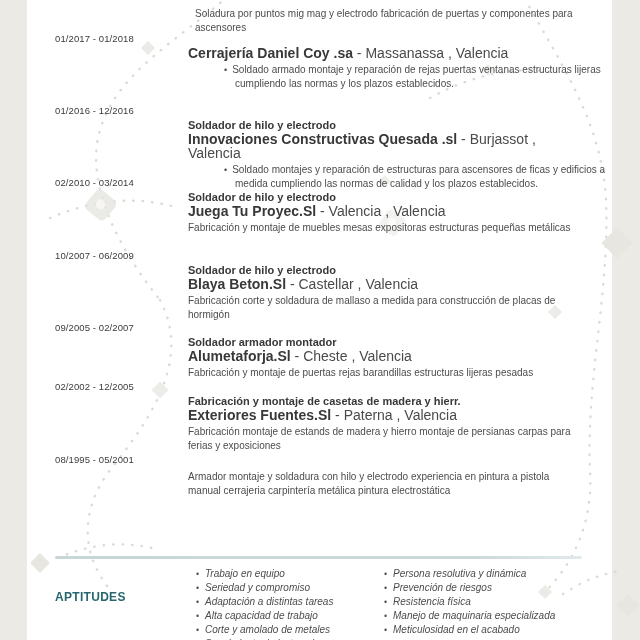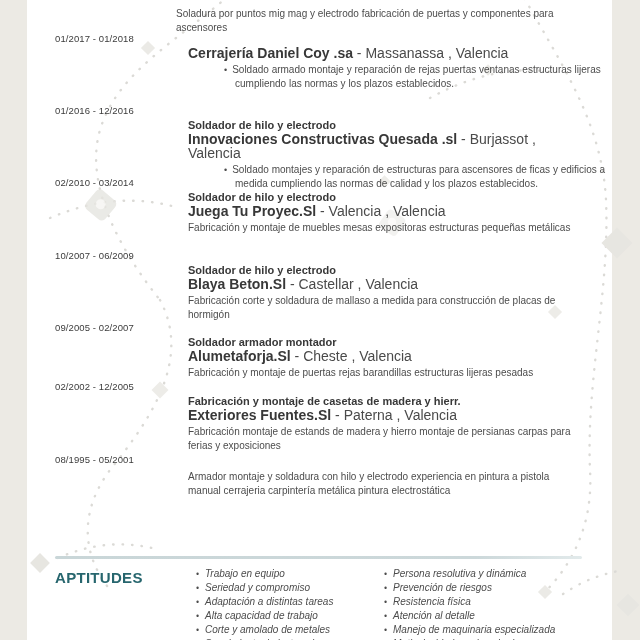--- a/index.html
+++ b/index.html
@@ -7,21 +7,21 @@
     width:640px;height:640px;overflow:hidden;position:relative;
     background:#eceae4;
     font-family:"Liberation Sans","DejaVu Sans",sans-serif;
     -webkit-font-smoothing:antialiased;
   }
   .page-bg{position:absolute;left:27px;top:0;width:585px;height:640px;background:#ffffff;z-index:0;}
   svg.decor{position:absolute;left:0;top:0;z-index:1;pointer-events:none;}
   .content{position:absolute;left:27px;top:0;width:585px;height:640px;z-index:2;}
 
   .fragment{
-    position:absolute;left:149px;top:7px;width:398px;
+    position:absolute;left:168px;top:7px;width:398px;
     font-size:10px;line-height:14px;color:#4c4c4c;
   }
   .entry{position:absolute;left:0;width:585px;}
   .entry .date{
     position:absolute;left:28px;top:0;width:120px;
     font-size:9.5px;color:#3b3b3b;letter-spacing:.1px;white-space:nowrap;
   }
   .entry .body{position:absolute;left:161px;top:13px;width:400px;}
   .entry .title{font-size:11px;line-height:14px;font-weight:bold;color:#383838;}
   .entry .company-line{font-size:14px;line-height:14px;color:#4a4a4a;}
@@ -31,22 +31,22 @@
     margin-top:3px;font-size:10px;line-height:14px;color:#4c4c4c;width:396px;
   }
   .desc.bulleted{padding-left:11px;text-indent:-11px;margin-left:36px;}
   .desc .bullet{margin-right:5px;font-size:9px;color:#4c4c4c;}
 
   .divider{
     position:absolute;left:28px;top:556px;width:527px;height:3px;border-radius:2px;
     background:linear-gradient(90deg,#c9d6d8 0%,#ccd8da 80%,#e2eaeb 100%);
   }
   .apt-label{
-    position:absolute;left:28px;top:569px;
-    font-size:15px;font-weight:bold;letter-spacing:.3px;color:#27666e;
+    position:absolute;left:28px;top:590px;
+    font-size:12px;font-weight:bold;letter-spacing:.3px;color:#27666e;
   }
   .apt-col{position:absolute;top:567px;width:190px;}
   .apt-col.left{left:169px;}
   .apt-col.right{left:357px;width:230px;}
   .apt-item{font-size:10px;line-height:13.1px;color:#4c4c4c;white-space:nowrap;font-style:italic;}
   .apt-bullet{margin-right:6px;font-size:8.5px;color:#4c4c4c;}
 </style>
 </head>
 <body>
 
@@ -159,18 +159,17 @@
     <div class="apt-item"><span class="apt-bullet">•</span><span>Adaptación a distintas tareas</span></div>
     <div class="apt-item"><span class="apt-bullet">•</span><span>Alta capacidad de trabajo</span></div>
     <div class="apt-item"><span class="apt-bullet">•</span><span>Corte y amolado de metales</span></div>
     <div class="apt-item"><span class="apt-bullet">•</span><span>Seguimiento de instrucciones</span></div>
   </div>
 
   <div class="apt-col right">
     <div class="apt-item"><span class="apt-bullet">•</span><span>Persona resolutiva y dinámica</span></div>
     <div class="apt-item"><span class="apt-bullet">•</span><span>Prevención de riesgos</span></div>
     <div class="apt-item"><span class="apt-bullet">•</span><span>Resistencia física</span></div>
-    <div class="apt-item"><span class="apt-bullet">•</span><span>Atención al detalle</span></div>
     <div class="apt-item"><span class="apt-bullet">•</span><span>Manejo de maquinaria especializada</span></div>
     <div class="apt-item"><span class="apt-bullet">•</span><span>Meticulosidad en el acabado</span></div>
   </div>
 
 </div>
 
 </body></html>

